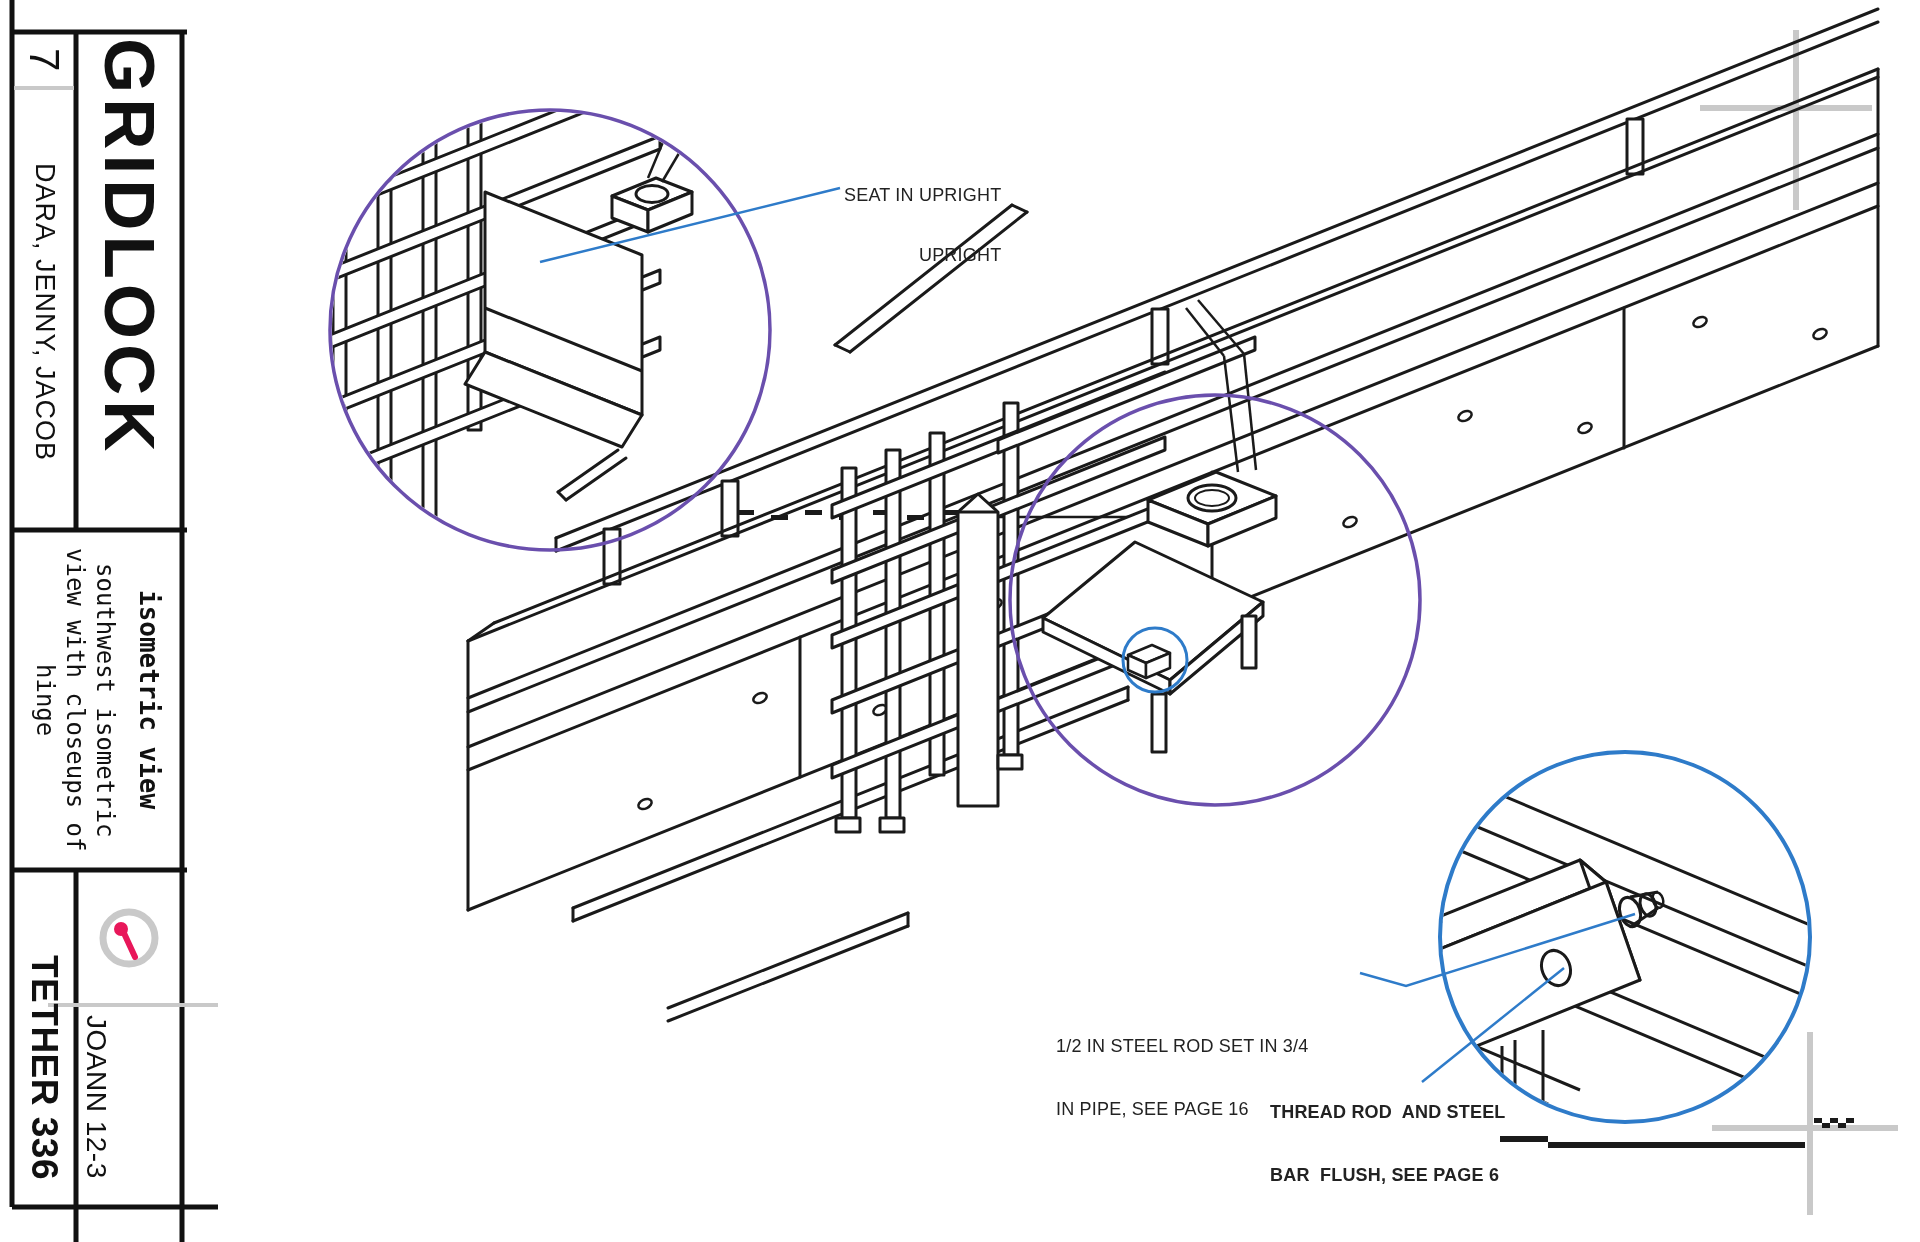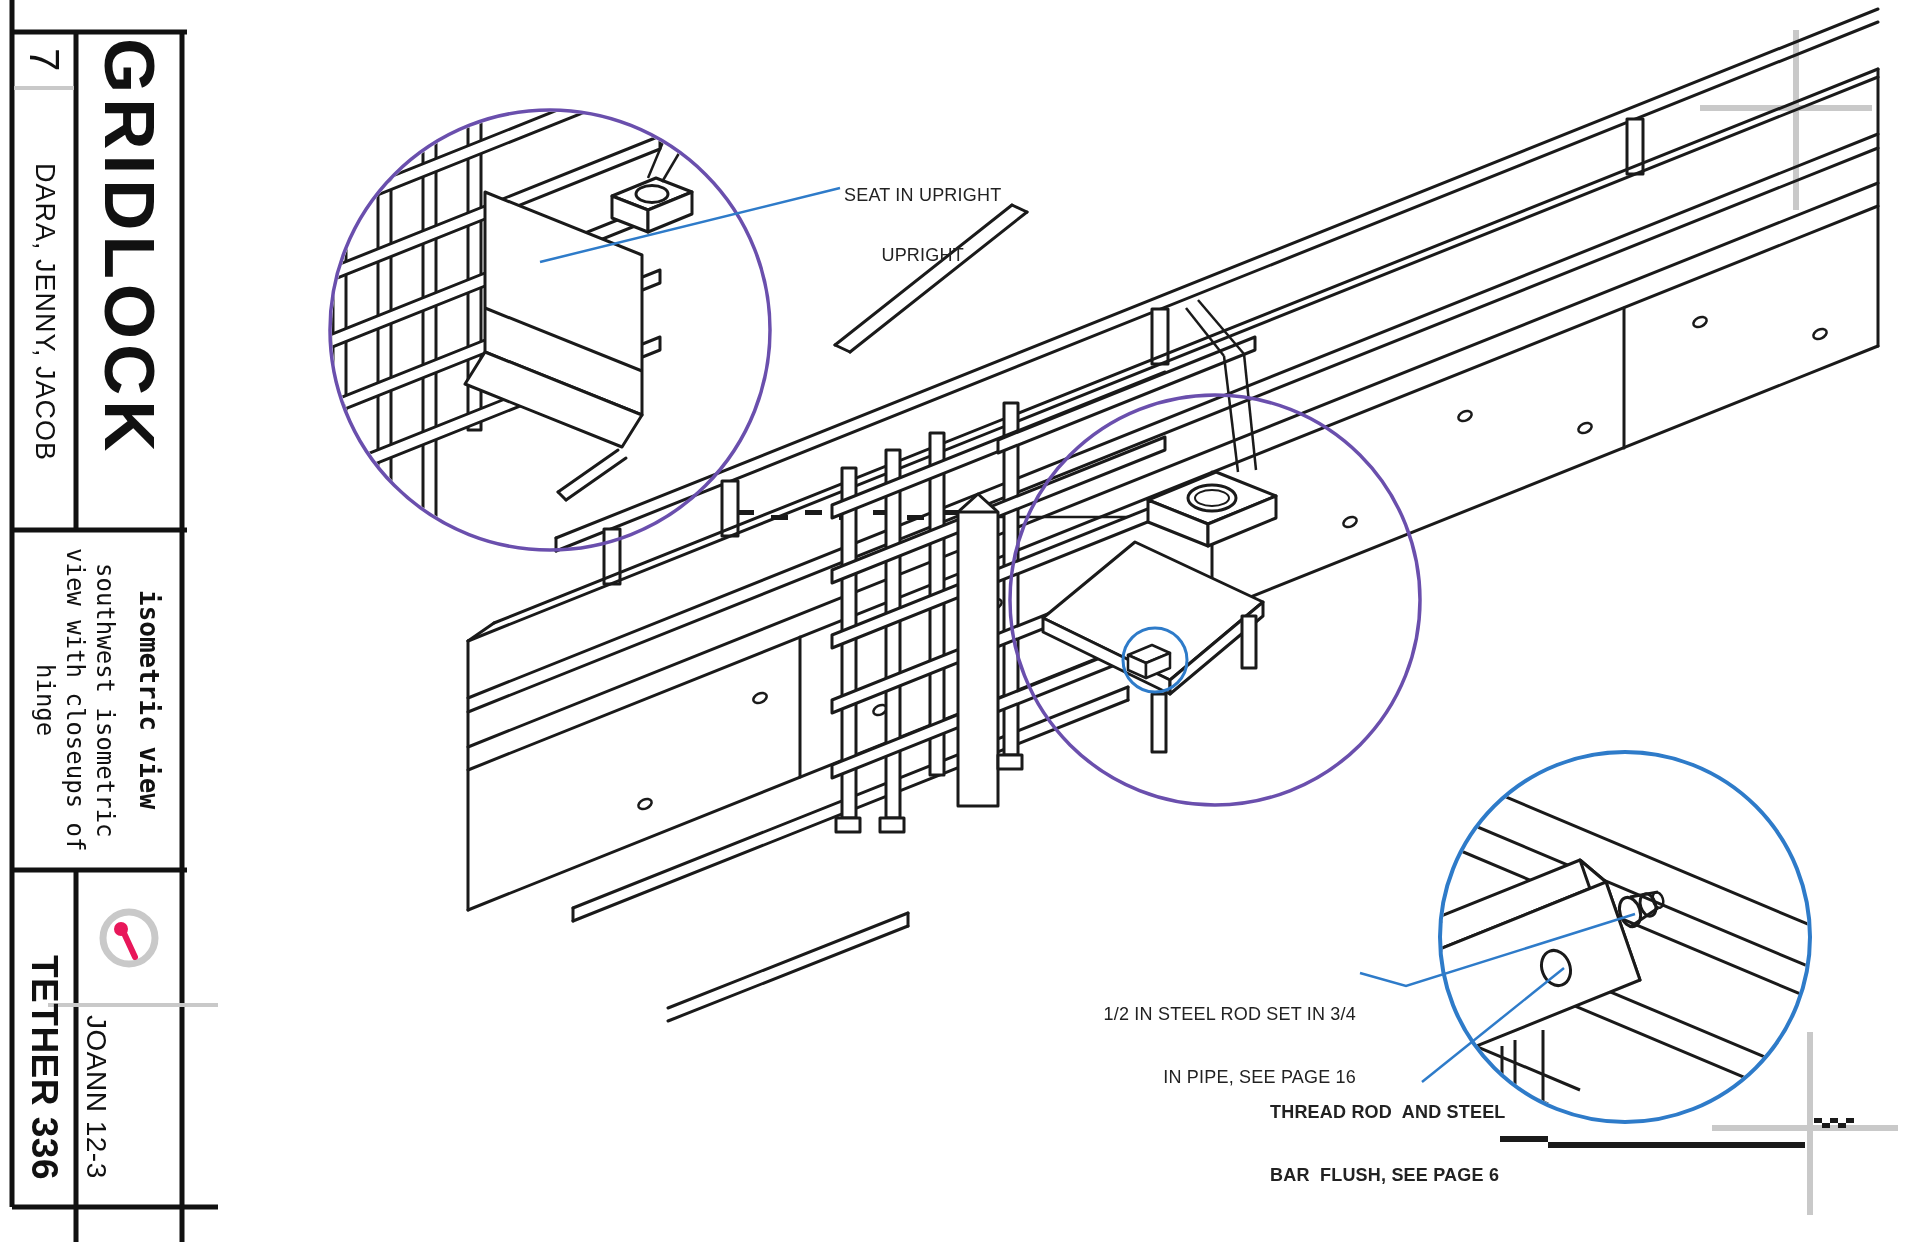--- a/index.html
+++ b/index.html
@@ -24,22 +24,22 @@
   .view-l1{font-size:26px;font-weight:700;line-height:34px;margin-left:12px;}
   .view-ln{font-size:24px;line-height:30px;}
   #cell-course{left:12px;top:870px;width:64px;height:337px;justify-content:center;align-items:center;
                font-size:37px;font-weight:700;letter-spacing:.5px;}
   #cell-course .vtext{margin-top:58px;}
   #cell-credit{left:76px;top:1005px;width:106px;height:202px;justify-content:flex-start;align-items:flex-start;
                font-size:28px;letter-spacing:.5px;}
   #cell-credit .vtext{margin-top:10px;margin-left:4px;}
   
   .ann{font-size:18px;line-height:21px;letter-spacing:.2px;color:#222;white-space:pre;}
-  #ann-seat{left:844px;top:145px;text-align:center;line-height:20px;}
-  #ann-rod{left:1056px;top:962px;width:300px;text-align:right;}
+  #ann-seat{left:844px;top:145px;text-align:right;line-height:20px;}
+  #ann-rod{left:1056px;top:994px;width:300px;text-align:left;}
   #ann-thread{left:1270px;top:1060px;width:214px;text-align:right;font-weight:bold;}
 </style>
 </head>
 <body>
 
 <div id="sheet">
 
 <svg id="art" width="1920" height="1242" viewBox="0 0 1920 1242" xmlns="http://www.w3.org/2000/svg">
   <defs>
     <clipPath id="clipTL">

